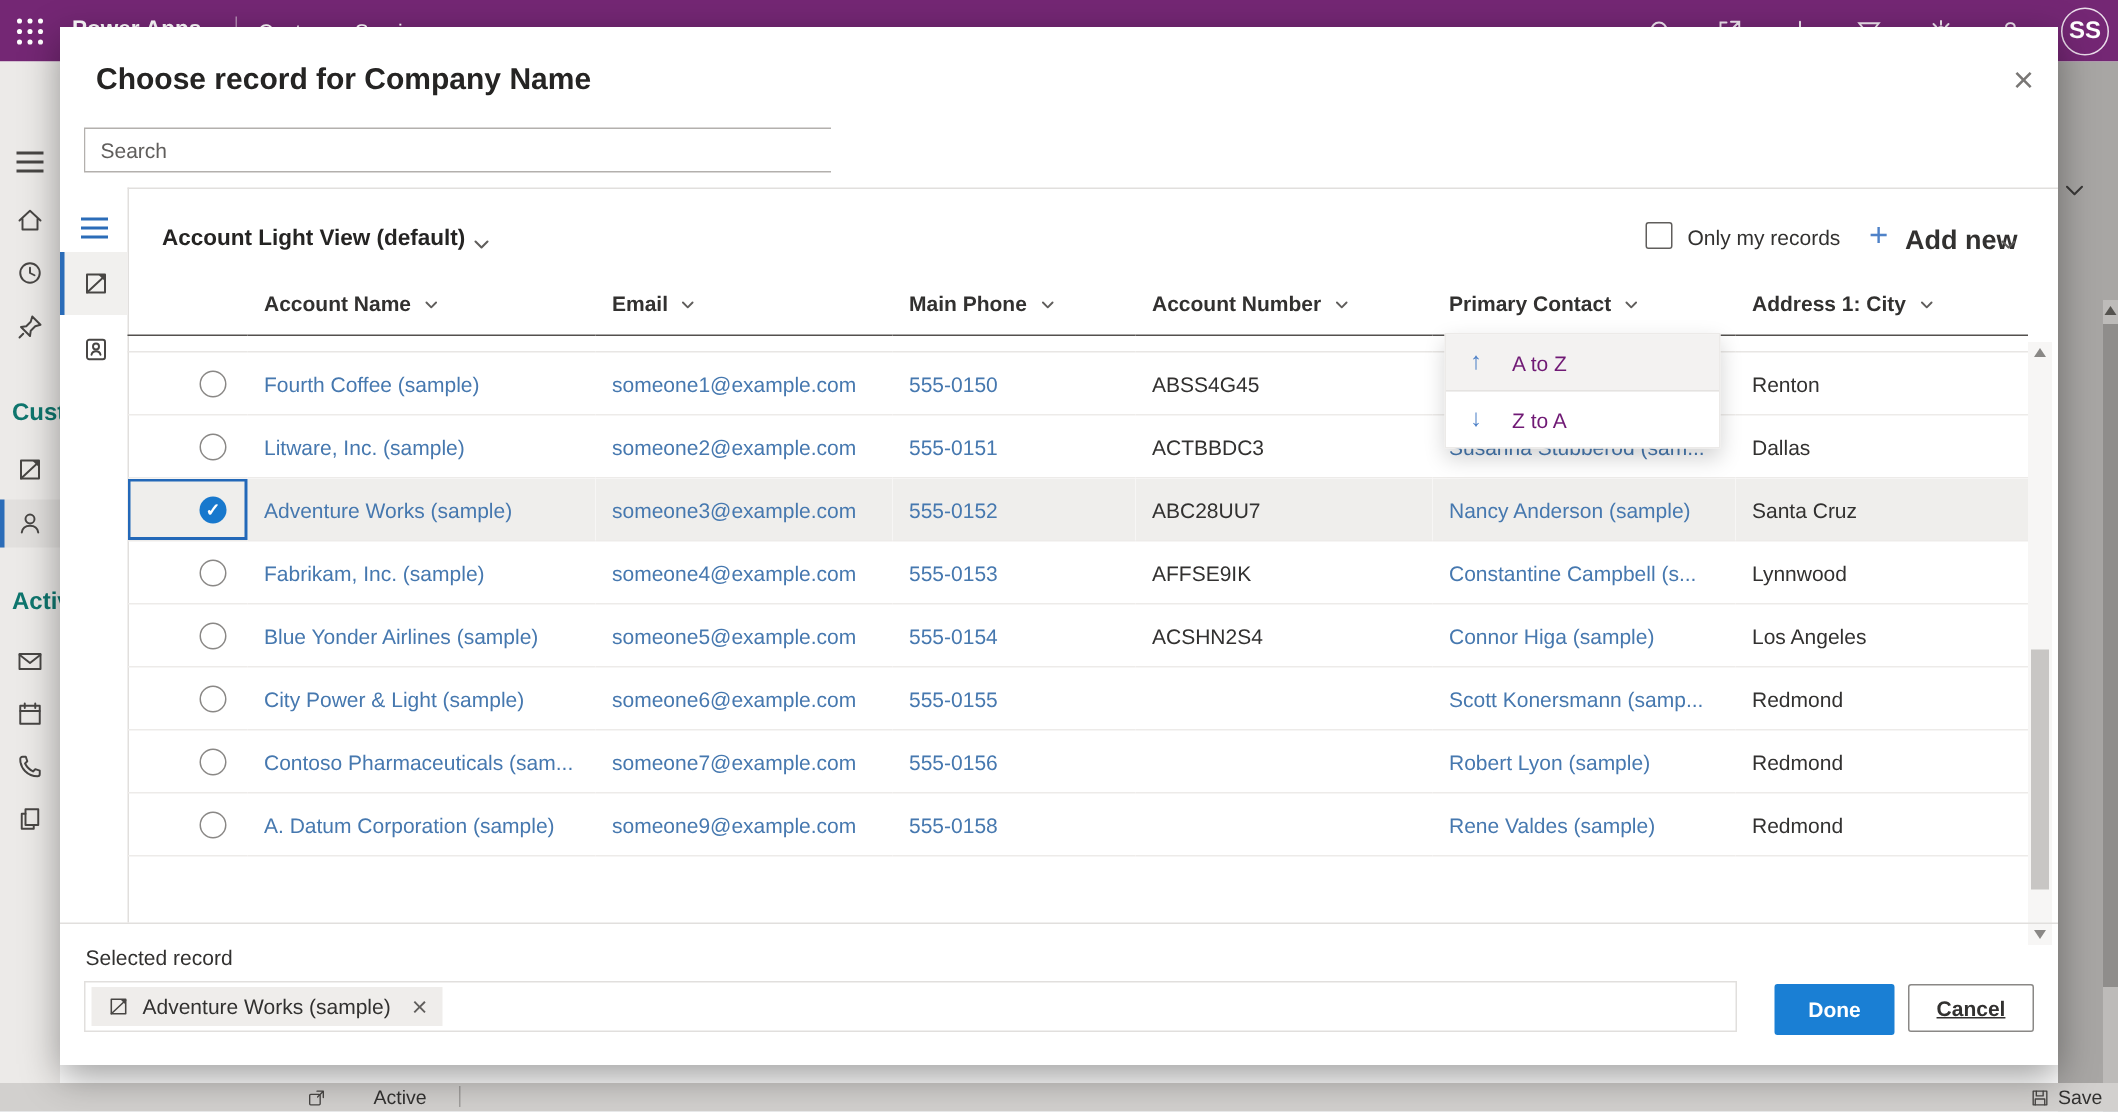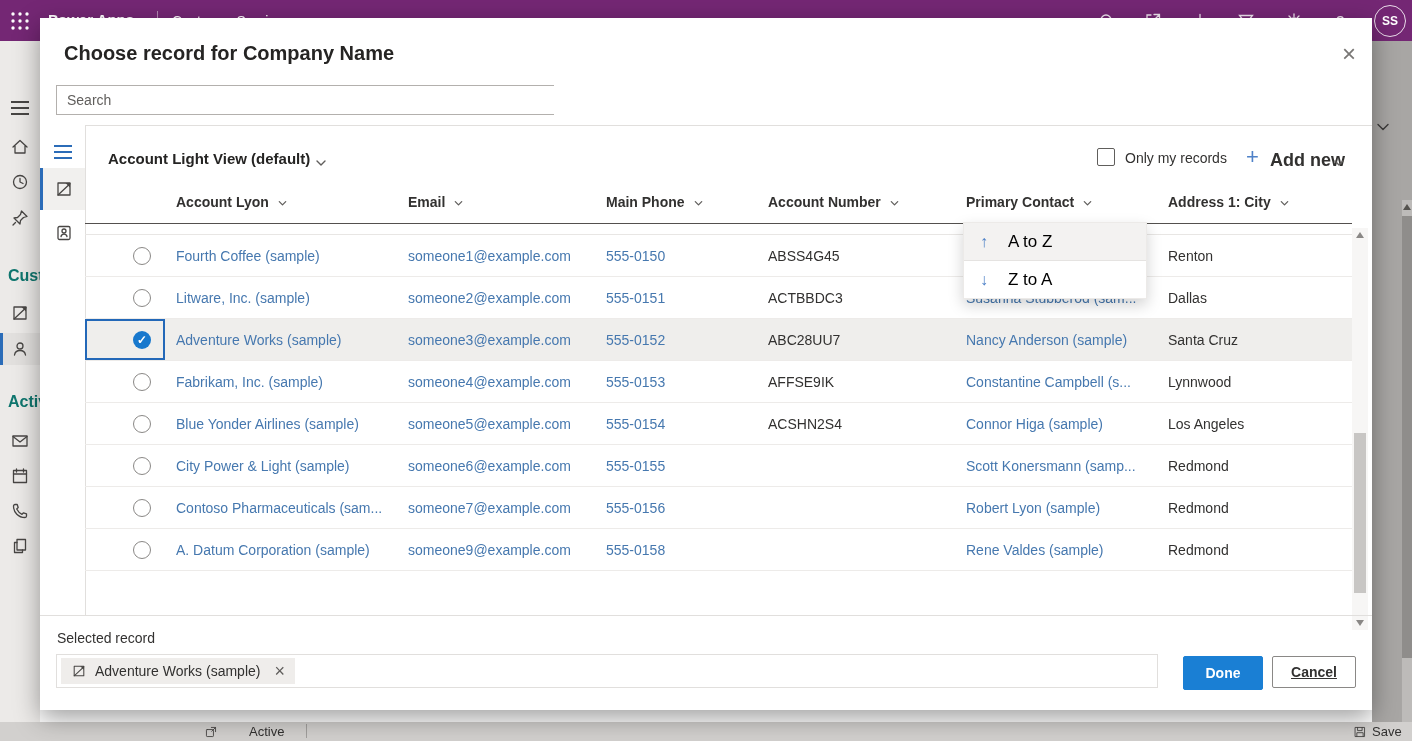--- a/index.html
+++ b/index.html
@@ -10,21 +10,21 @@
   svg.ic-w{stroke:#efe6ef;fill:none;stroke-width:1.3;stroke-linecap:round;}
   svg.chev{stroke:#605e5c;fill:none;stroke-width:1.4;stroke-linecap:round;stroke-linejoin:round;}
 
   
   #app-header{left:0;top:0;width:1412px;height:41px;background:#742774;z-index:1;}
   .app-name{left:48px;top:11px;color:#fff;font-size:15px;font-weight:600;}
   .hdr-sep{left:157px;top:11px;width:1px;height:19px;background:rgba(255,255,255,.45);}
   .nav-title{left:172px;top:13px;color:#fff;font-size:14px;}
   .hdr-ic{top:11px;width:20px;height:20px;}
   .avatar{left:1374px;top:5px;width:30px;height:30px;border:1px solid #eadcea;border-radius:50%;
-          color:#fff;font-size:12px;font-weight:600;display:flex;align-items:center;justify-content:center;}
+          color:#fff;font-size:16px;font-weight:600;display:flex;align-items:center;justify-content:center;}
 
   #left-rail{left:0;top:41px;width:40px;height:700px;background:#eceae8;z-index:1;}
   .rail-ham{left:11px;top:60px;width:18px;height:14px;}
   .rail-ham div{height:2px;background:#484644;margin-bottom:4px;}
   .rail-ic{left:10px;width:20px;height:20px;}
   .rail-group{left:8px;width:34px;font-size:16px;font-weight:600;color:#0f766e;white-space:nowrap;overflow:hidden;}
   .rail-sel{left:0;top:292px;width:40px;height:32px;background:#e2e0de;}
   .rail-selbar{left:0;top:292px;width:3px;height:32px;background:#2b6cb8;}
 
   #right-strip{left:1372px;top:41px;width:40px;height:700px;background:#a8a6a4;z-index:1;}
@@ -96,21 +96,21 @@
             color:#fff;font-size:14px;font-weight:600;display:flex;align-items:center;justify-content:center;}
   .cancel-btn{left:1232px;top:638px;width:84px;height:32px;background:#fff;border:1px solid #8a8886;border-radius:2px;
             color:#323130;font-size:14px;font-weight:600;display:flex;align-items:center;justify-content:center;box-sizing:border-box;text-decoration:underline;}
 
   
   #sort-menu{left:963px;top:222px;width:182px;background:#fff;z-index:20;border:1px solid #eceae8;
              box-shadow:0 6px 14px rgba(0,0,0,.18);}
   .menu-item{height:37px;display:flex;align-items:center;padding-left:16px;gap:14px;}
   .menu-item.hov{background:#f3f2f1;border-bottom:1px solid #e5e3e1;}
   .menu-arrow{color:#4f82c8;font-size:16px;width:14px;}
-  .menu-label{font-size:17px;color:#000000;}
+  .menu-label{font-size:14px;color:#701a75;}
 </style>
 </head>
 <body>
 
 <div id="app-header" class="abs">
   <svg class="abs" style="left:9px;top:10px" width="22" height="22" viewBox="0 0 22 22">
     <g fill="#fff">
         <circle cx="4" cy="4" r="1.7"></circle>
         <circle cx="11" cy="4" r="1.7"></circle>
         <circle cx="18" cy="4" r="1.7"></circle>
@@ -265,21 +265,21 @@
           <col style="width:232px">
           <col style="width:198px">
           <col style="width:162px">
           <col style="width:198px">
           <col style="width:202px">
           <col style="width:195px">
         </colgroup>
       <thead>
         <tr>
           <th></th>
-          <th><span>Account Lyon</span><svg class="chev" width="11" height="11" viewBox="0 0 12 12">
+          <th><span>Account Name</span><svg class="chev" width="11" height="11" viewBox="0 0 12 12">
                 <path d="M2.5 4 L6 7.5 L9.5 4"></path>
               </svg></th>
           <th><span>Email</span><svg class="chev" width="11" height="11" viewBox="0 0 12 12">
                 <path d="M2.5 4 L6 7.5 L9.5 4"></path>
               </svg></th>
           <th><span>Main Phone</span><svg class="chev" width="11" height="11" viewBox="0 0 12 12">
                 <path d="M2.5 4 L6 7.5 L9.5 4"></path>
               </svg></th>
           <th><span>Account Number</span><svg class="chev" width="11" height="11" viewBox="0 0 12 12">
                 <path d="M2.5 4 L6 7.5 L9.5 4"></path>

